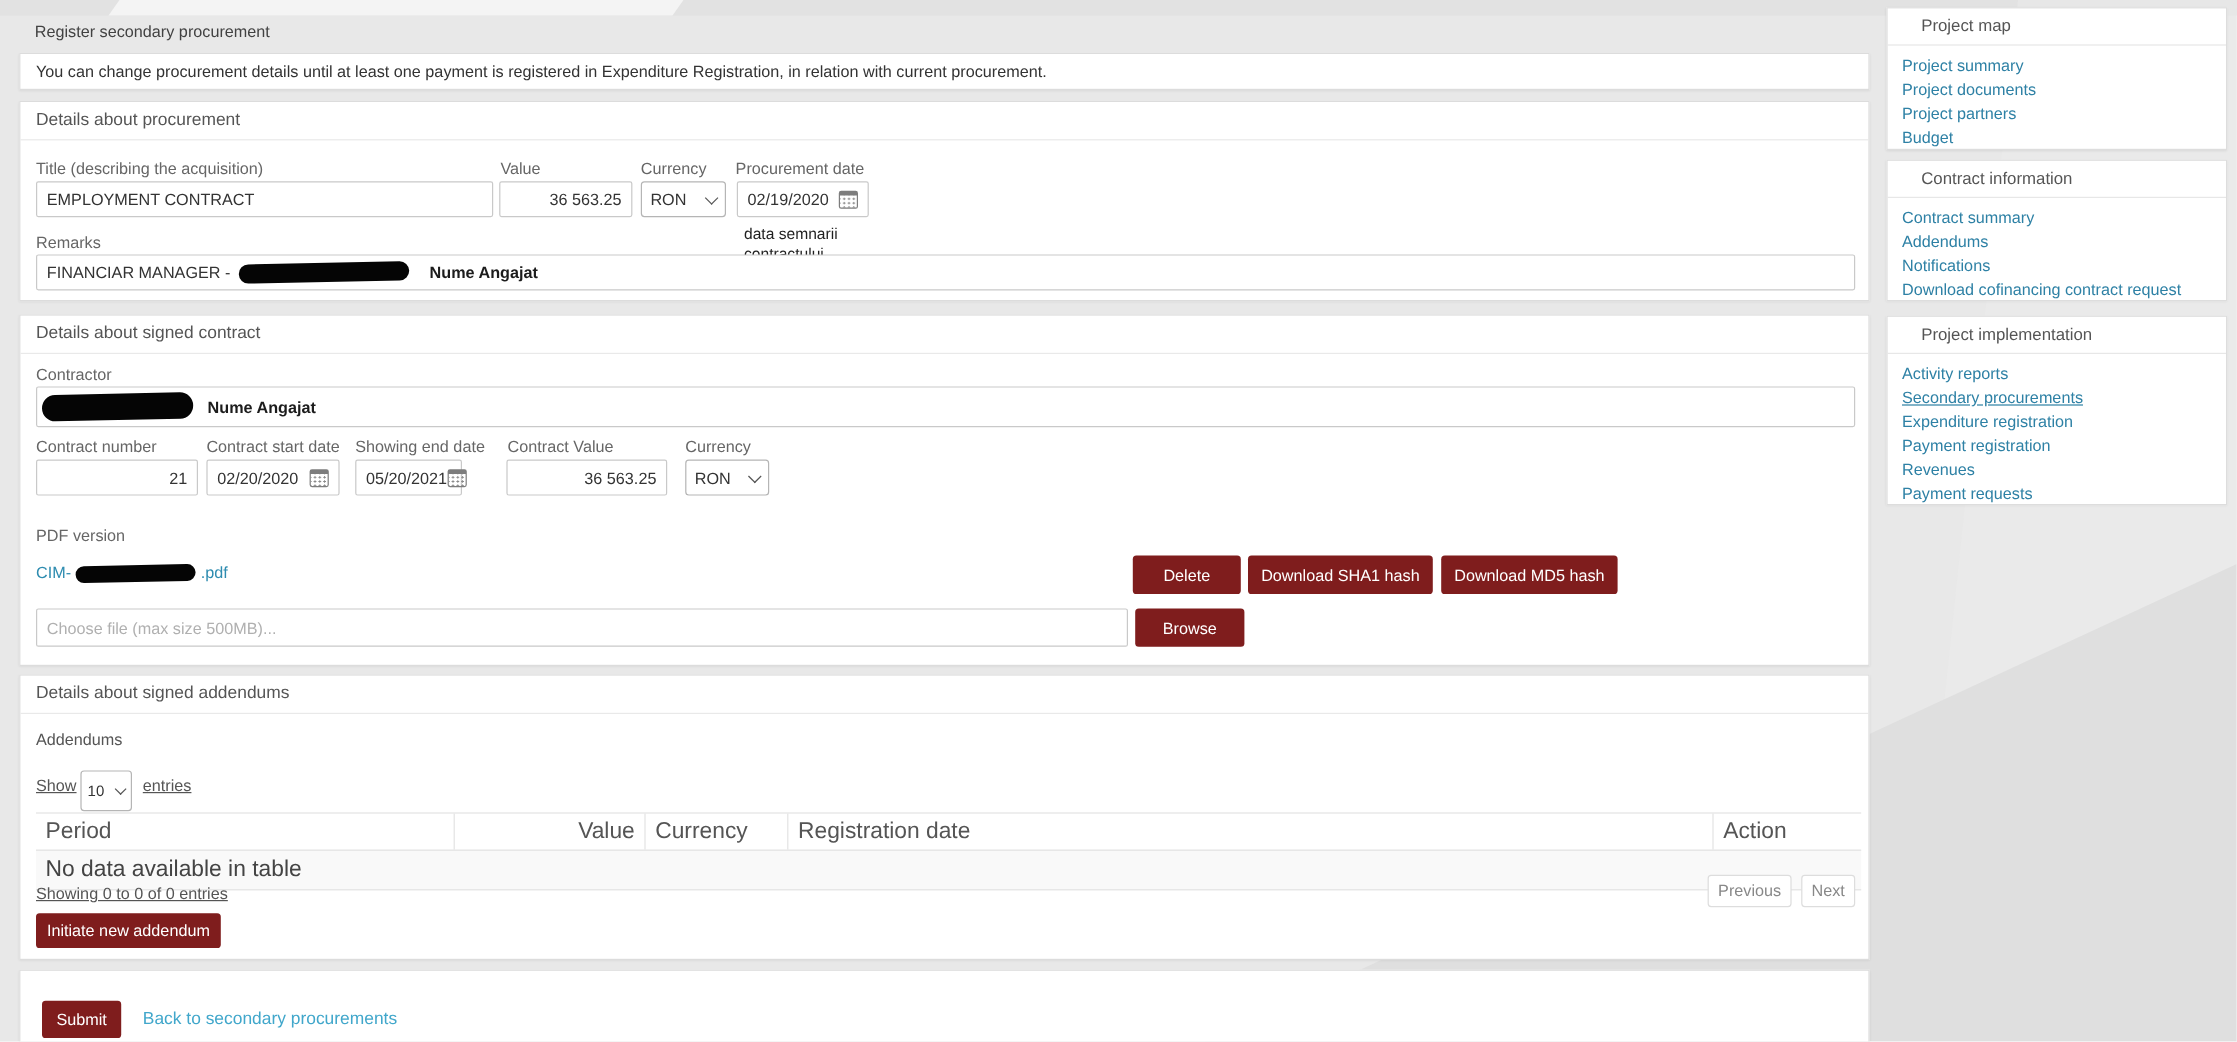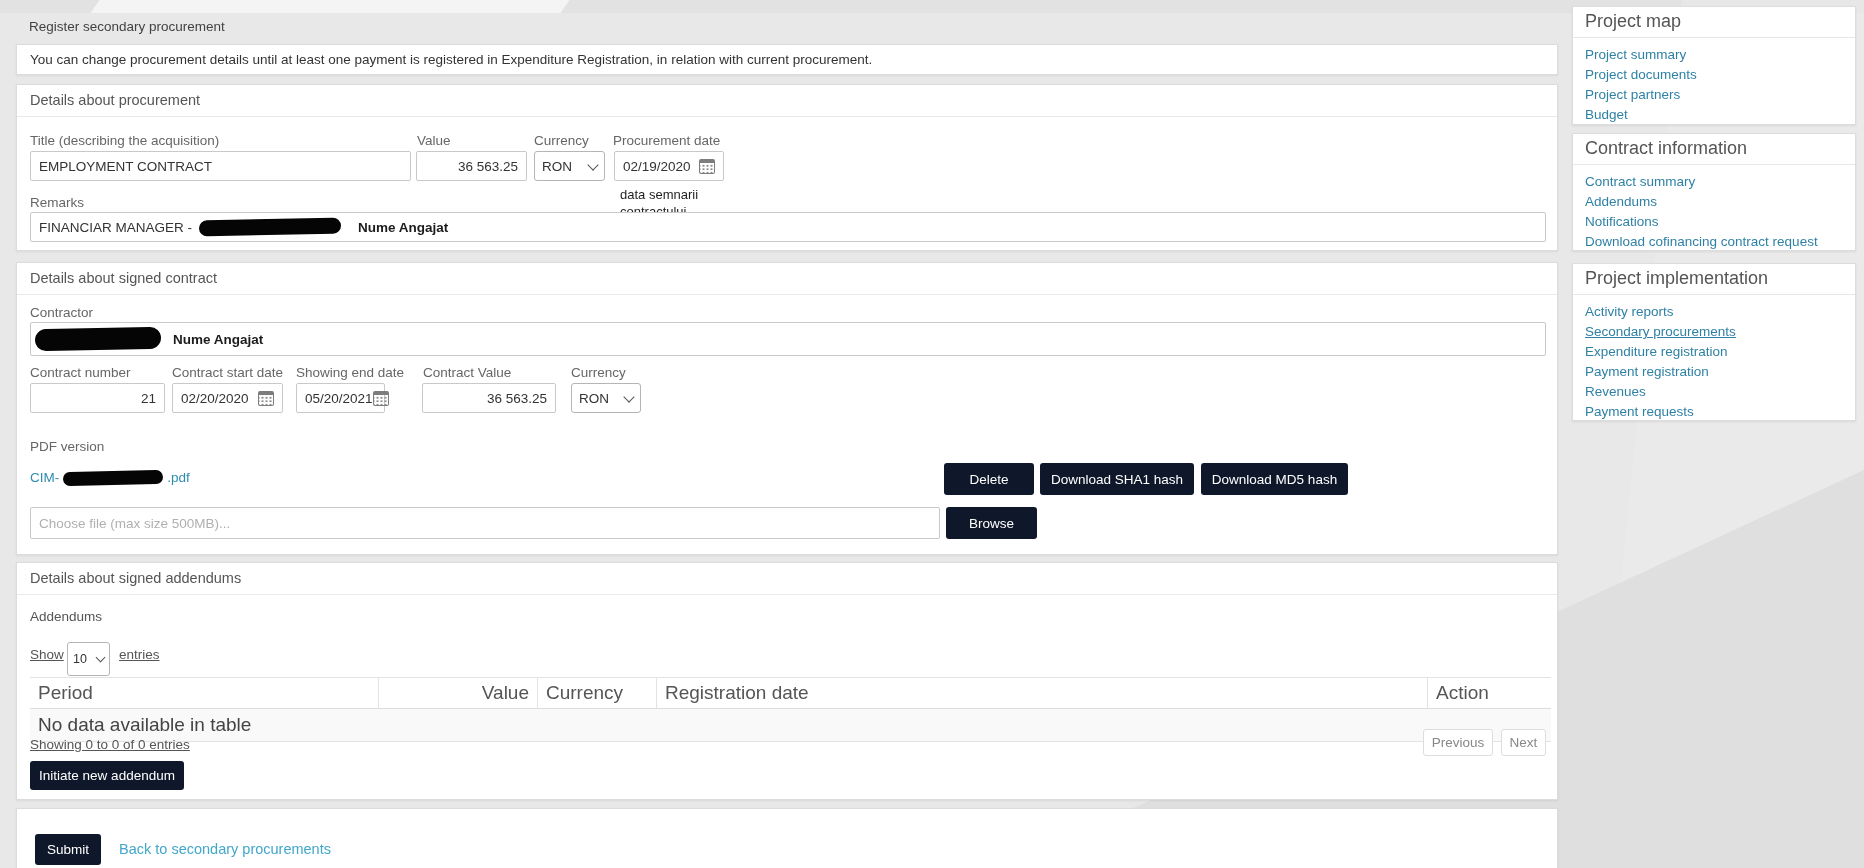--- a/index.html
+++ b/index.html
@@ -18,37 +18,37 @@
   .inp{position:absolute;height:30px;border:1px solid #c9c9c9;border-radius:2px;background:#fff;box-sizing:border-box;
        font-size:13.5px;color:#333;padding:0 8px;display:flex;align-items:center;}
   input.inp{font-family:inherit;}
   input.inp::placeholder{color:#b0b0b0;}
   .num{text-align:right;justify-content:flex-end;}
   .select{position:absolute;height:30px;border:1px solid #b5b5b5;border-radius:3px;background:#fff;display:flex;
           align-items:center;justify-content:space-between;padding:0 7px;font-size:13.5px;color:#333;box-sizing:border-box;cursor:pointer;}
   .chev{width:7px;height:7px;border-right:1.6px solid #555;border-bottom:1.6px solid #555;transform:rotate(45deg);margin-top:-3px;flex:none;}
   .cal{display:inline-block;flex:none;width:16px;height:15px;box-sizing:border-box;border:1px solid #7d7d7d;border-top:4px solid #7d7d7d;
        border-radius:2px;background-image:radial-gradient(#8a8a8a 0.9px,transparent 1px);background-size:4px 3.5px;background-position:1.5px 1px;}
-  .btn{position:absolute;background:#0f172a;color:#fff;border:none;border-radius:3px;font-size:13.5px;
+  .btn{position:absolute;background:#7f1d1d;color:#fff;border:none;border-radius:3px;font-size:13.5px;
        display:flex;align-items:center;justify-content:center;cursor:pointer;font-family:inherit;box-sizing:border-box;}
   .link{color:#2e8cb0;text-decoration:none;cursor:pointer;font-size:13.5px;}
   .redact{display:inline-block;background:#050505;border-radius:9px;transform:rotate(-1.2deg);flex:none;}
   .annot{font-weight:700;color:#1c1c1c;font-size:13.5px;white-space:nowrap;}
 
   .tbl{position:absolute;left:13px;top:114px;width:1521px;font-size:19px;color:#555;}
   .tr-head{display:flex;border-top:1px solid #e3e3e3;border-bottom:1px solid #dcdcdc;background:#fff;}
   .th{padding:4px 8px;border-right:1px solid #e3e3e3;box-sizing:border-box;flex:none;}
   .th:last-child{border-right:none;}
   .tr-empty{background:#f9f9f9;border-bottom:1px solid #e3e3e3;padding:5px 8px;color:#444;}
   .pg-btn{position:absolute;background:#fff;border:1px solid #ddd;color:#888;font-size:13.5px;height:27px;
           border-radius:3px;display:flex;align-items:center;justify-content:center;cursor:pointer;box-sizing:border-box;font-family:inherit;}
 
   .side-box{position:absolute;left:1572px;width:284px;background:#fff;border:1px solid #ddd;
             box-shadow:0 1px 2px rgba(0,0,0,.08);box-sizing:border-box;}
-  .side-title{height:30px;line-height:29px;padding:0 12px;font-size:18px;color:#555;border-bottom:1px solid #e7e7e7;}
+  .side-title{height:30px;line-height:29px;padding:0 28px;font-size:14px;color:#555;border-bottom:1px solid #e7e7e7;}
   .side-links{padding:7px 12px 9px 12px;}
   .side-links a{display:block;line-height:20px;font-size:13.5px;color:#2e81a5;text-decoration:none;cursor:pointer;white-space:nowrap;}
   .side-links a.active{text-decoration:underline;}
 
   .note{position:absolute;font-size:13px;color:#1f1f1f;line-height:1.28;}
   .page-title{position:absolute;font-size:13.5px;color:#424242;}
   .plain{position:absolute;font-size:13.5px;color:#555;white-space:nowrap;text-decoration:underline;}
 </style>
 </head>
 <body>

